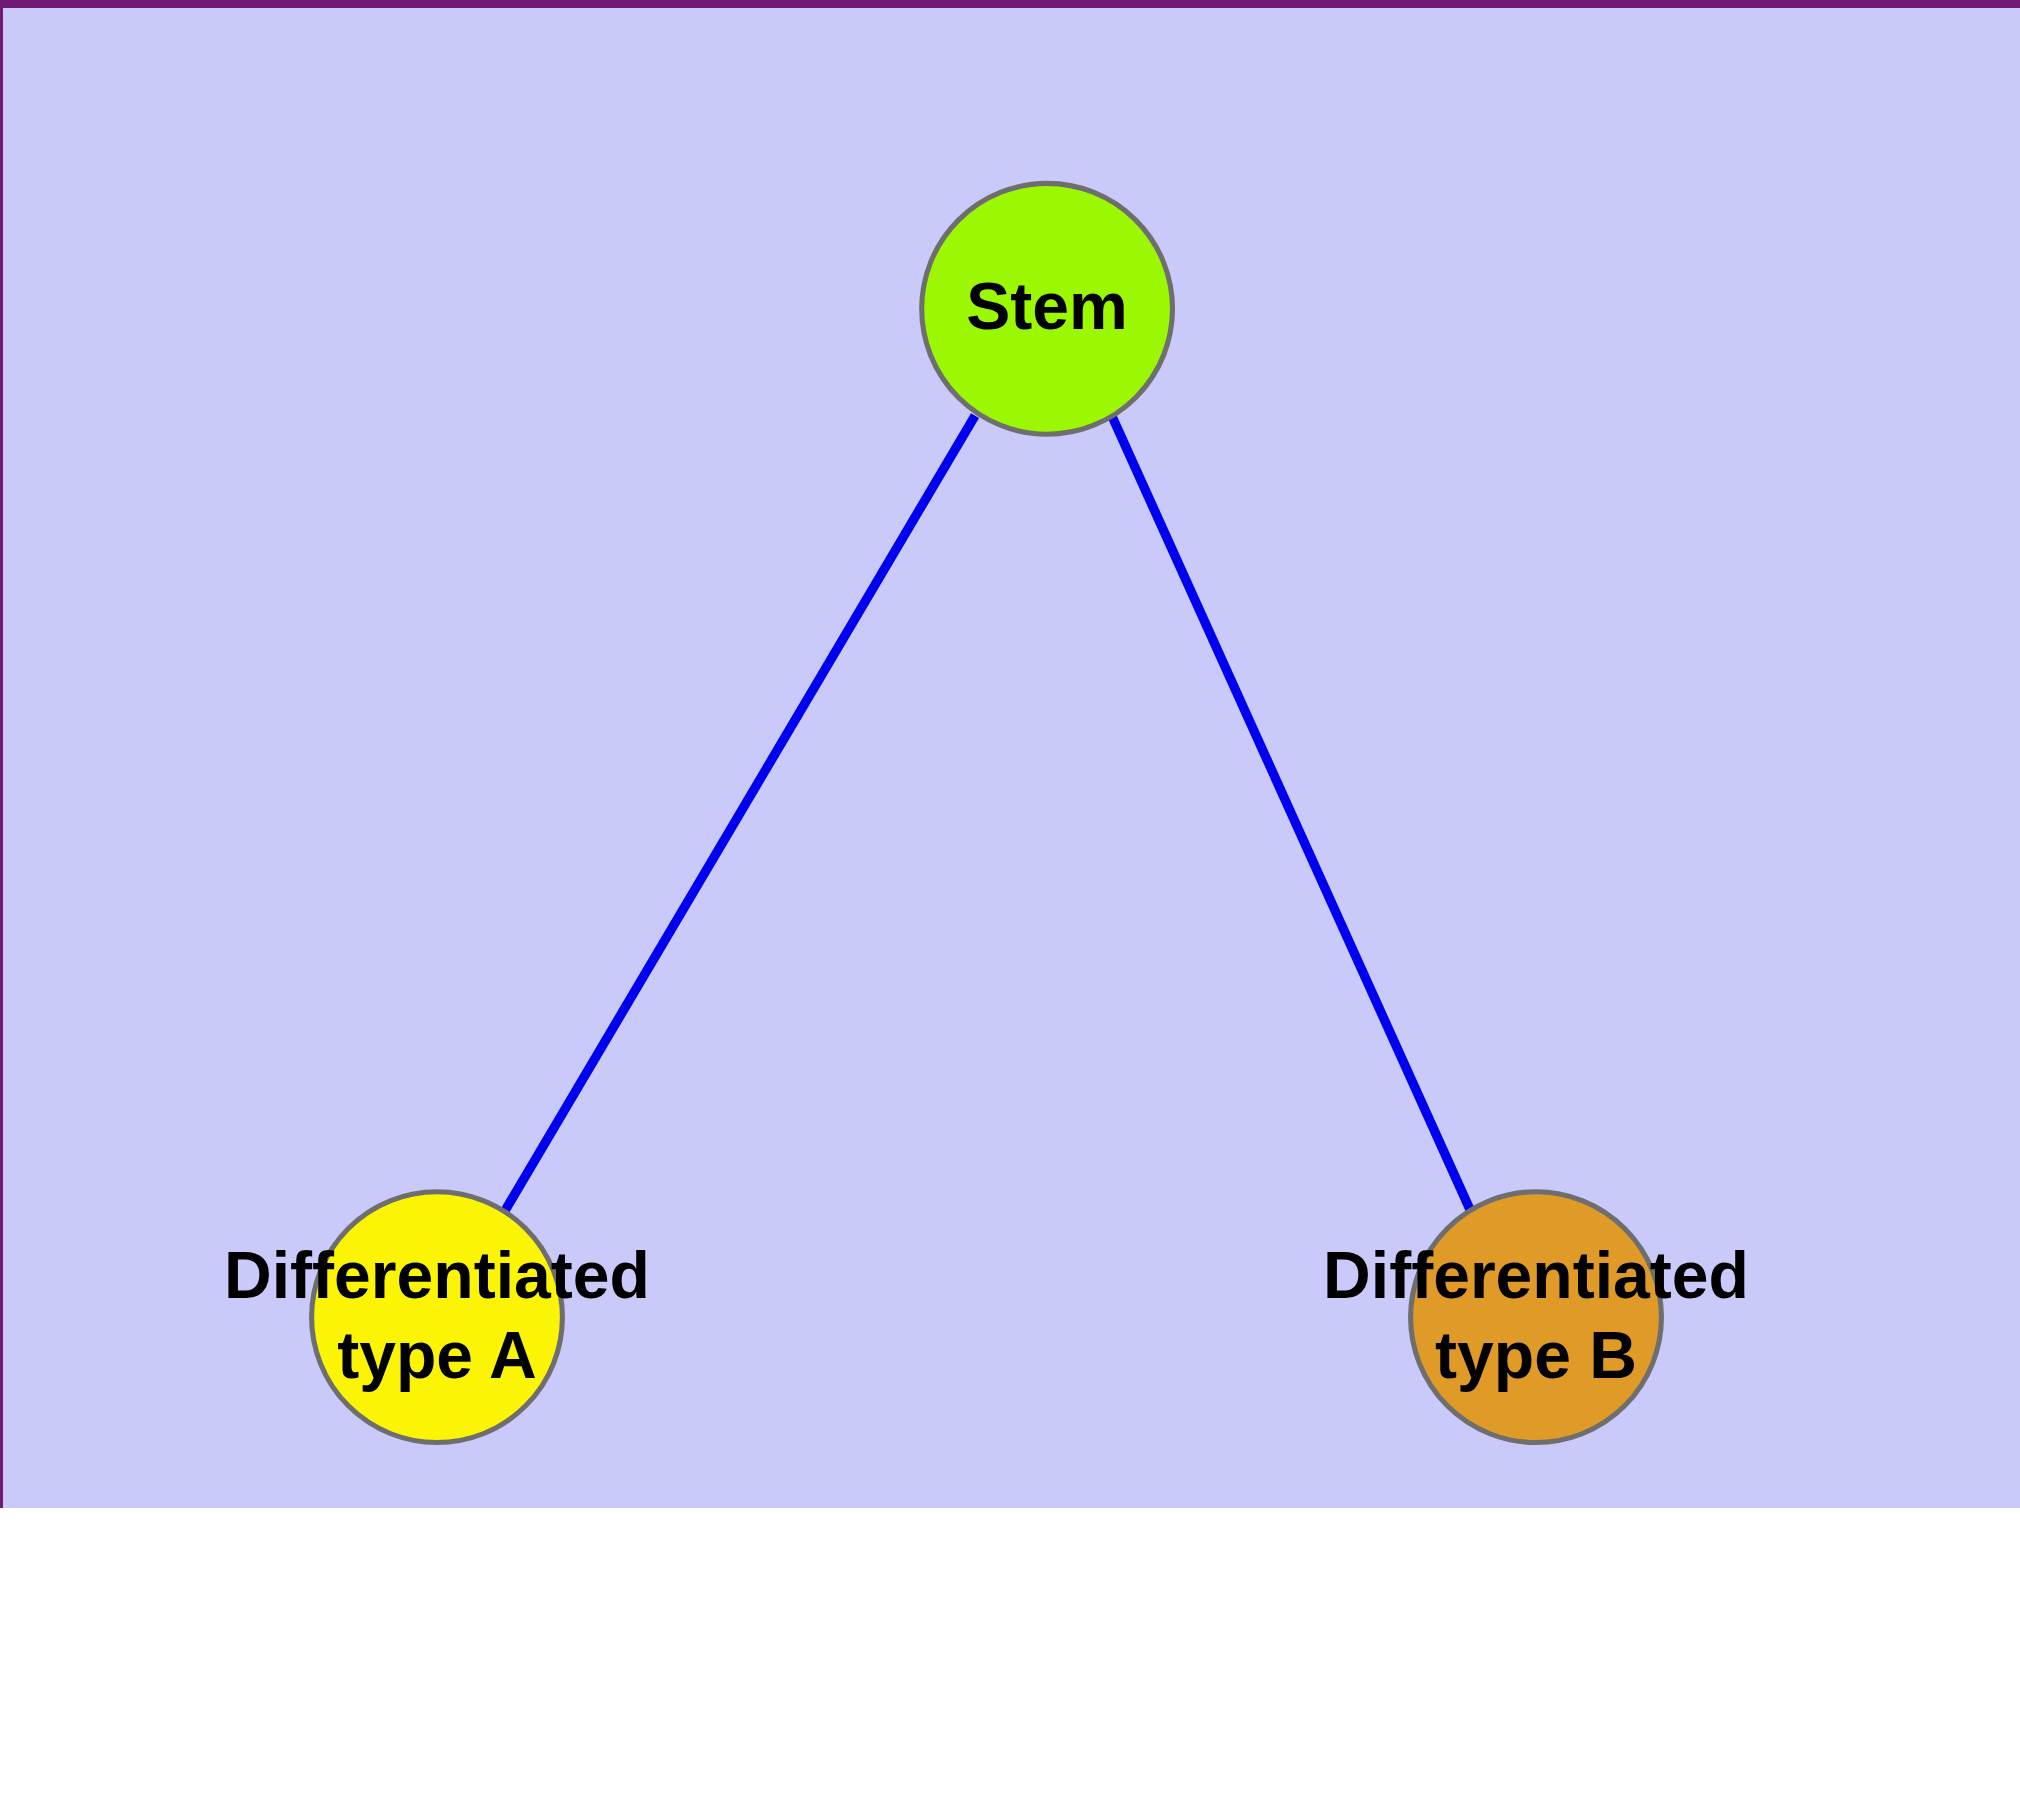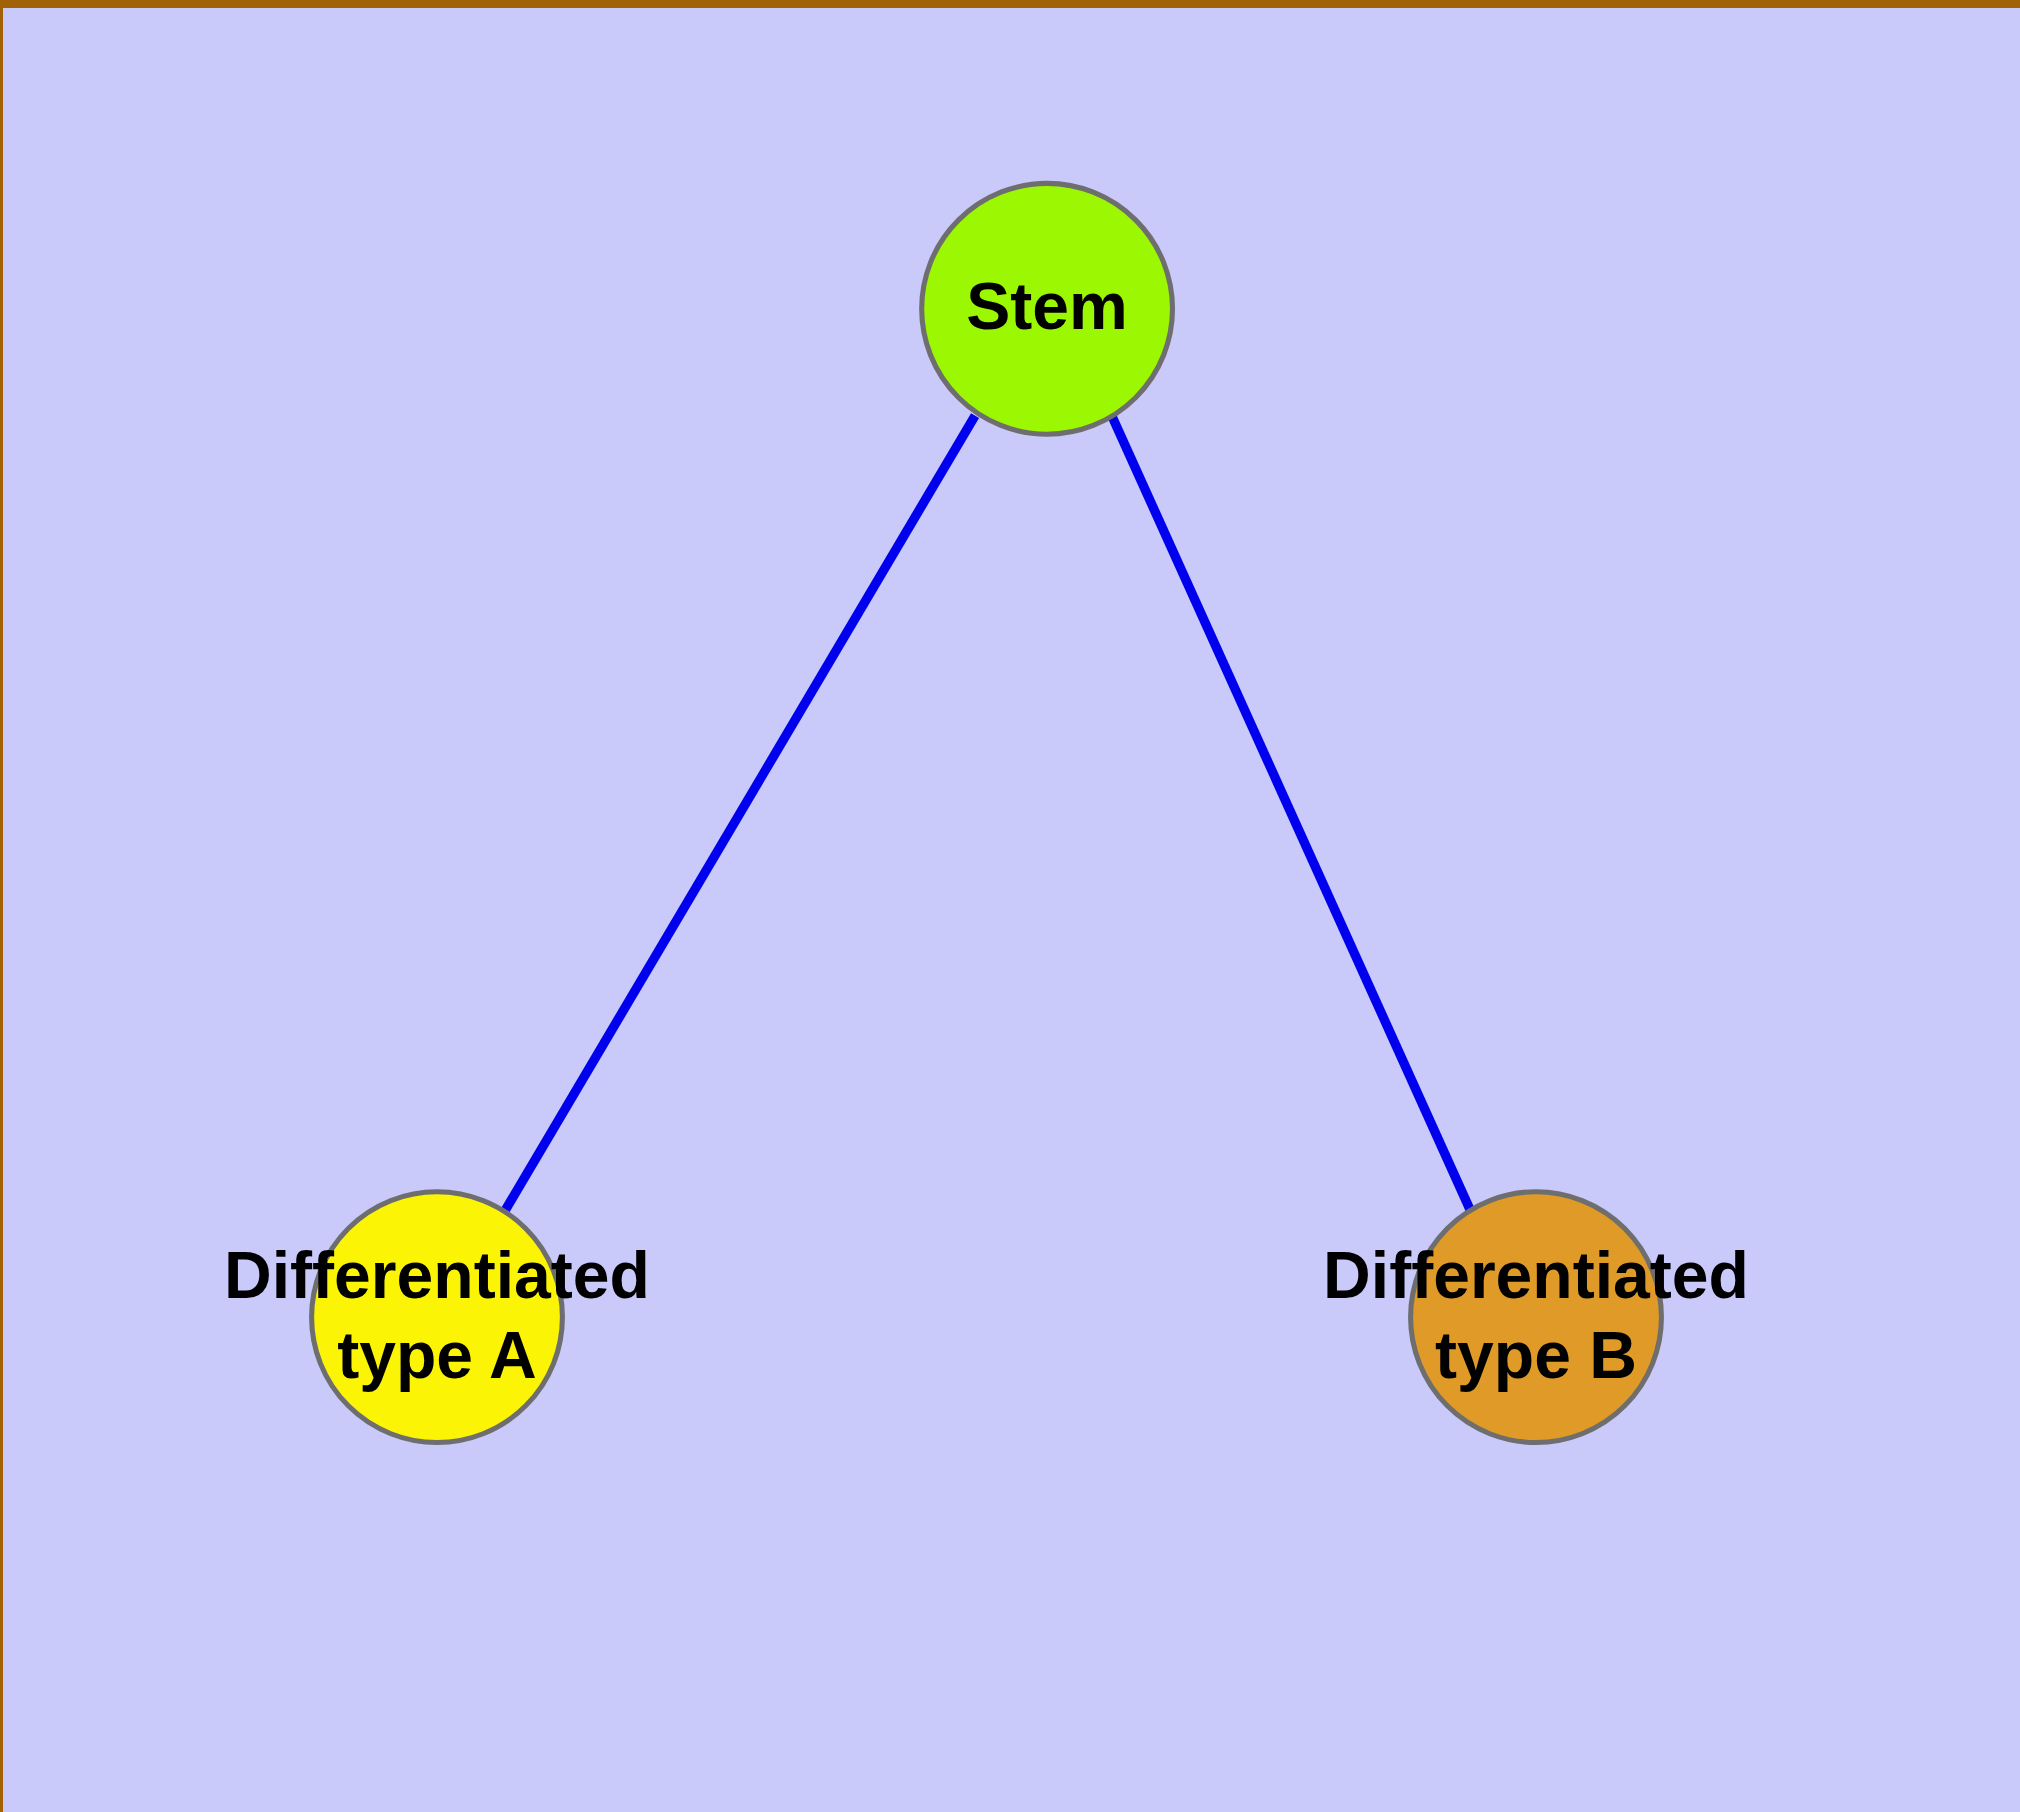--- a/index.html
+++ b/index.html
@@ -3,22 +3,22 @@
 <meta charset="utf-8">
 <style>
   html, body {
     margin: 0;
     padding: 0;
     background: #ffffff;
   }
   #stage {
     position: relative;
     width: 2021px;
-    height: 1812px;
-    background: #a16207;
+    height: 1508px;
+    background: #701a75;
     overflow: hidden;
     font-family: "Liberation Sans", sans-serif;
   }
   #canvas {
     position: absolute;
     left: 3.4px;
     top: 7.6px;
     width: 2017px;
     height: 1804px;
     background: #c9c9fa;

